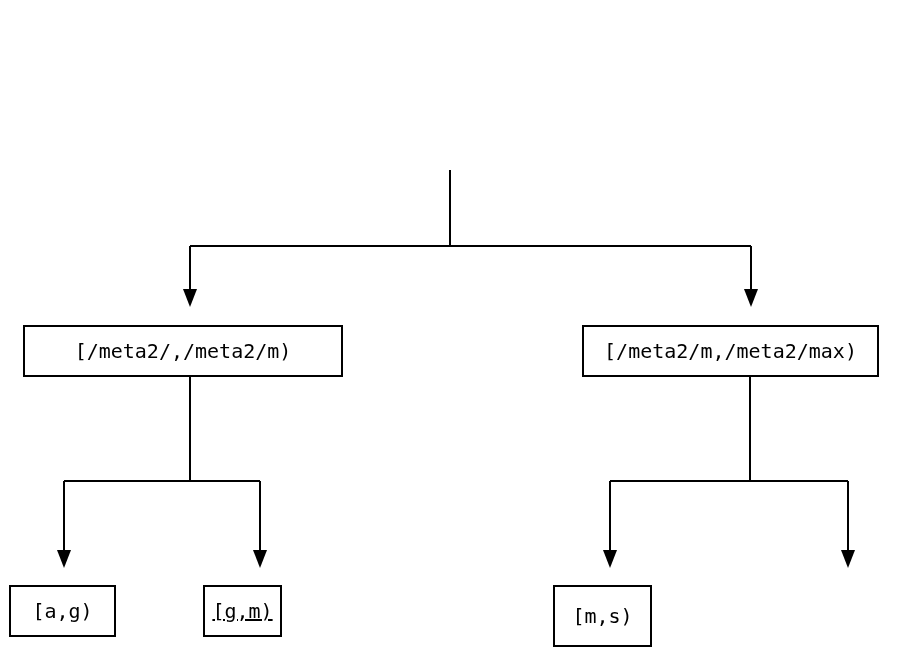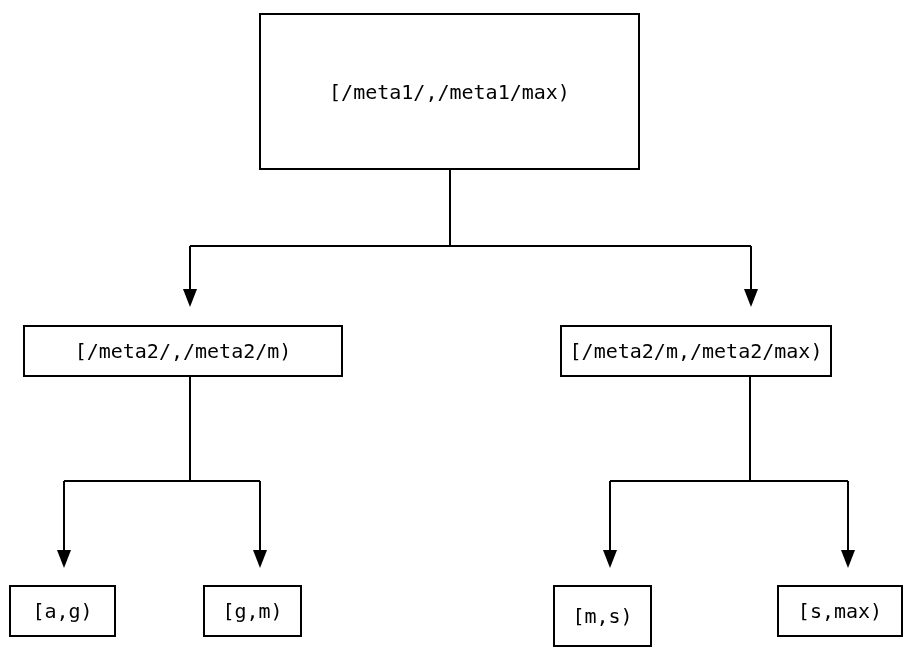--- a/index.html
+++ b/index.html
@@ -30,23 +30,23 @@
     align-items: center;
     justify-content: center;
     font-family: "DejaVu Sans Mono", "Liberation Mono", monospace;
     font-size: 20px;
     line-height: 1;
     color: #000000;
     white-space: nowrap;
   }
   #node-root  { left: 259px; top: 13px;  width: 381px; height: 157px; }
   #node-l2a   { left: 23px;  top: 325px; width: 320px; height: 52px; text-align: right; }
-  #node-l2b   { left: 560px; top: 325px; width: 272px; height: 52px; }
+  #node-l2b   { left: 582px; top: 325px; width: 297px; height: 52px; }
   #node-leaf1 { left: 9px;   top: 585px; width: 107px;  height: 52px; }
-  #node-leaf2 { left: 203px; top: 585px; width: 99px;  height: 52px; }
+  #node-leaf2 { left: 203px; top: 585px; width: 79px;  height: 52px; text-decoration: underline; }
   #node-leaf3 { left: 553px; top: 585px; width: 99px;  height: 62px; }
   #node-leaf4 { left: 777px; top: 585px; width: 126px; height: 52px; }
 </style>
 </head>
 <body>
 
 <div id="canvas">
 
   <svg id="edges" viewBox="0 0 912 652" xmlns="http://www.w3.org/2000/svg">
 
@@ -71,27 +71,25 @@
     <g stroke="#000000" stroke-width="2" fill="none">
       <path d="M750 377 V481"></path>
       <path d="M610 481 H848"></path>
       <path d="M610 481 V551"></path>
       <path d="M848 481 V551"></path>
     </g>
     <polygon fill="#000000" points="603,550 617,550 610,568"></polygon>
     <polygon fill="#000000" points="841,550 855,550 848,568"></polygon>
   </svg>
 
-  <div class="node" id="node-root">[/meta1/,/meta1/max)</div>
 
   <div class="node" id="node-l2a">[/meta2/,/meta2/m)</div>
 
   <div class="node" id="node-l2b">[/meta2/m,/meta2/max)</div>
 
   <div class="node" id="node-leaf1">[a,g)</div>
 
   <div class="node" id="node-leaf2">[g,m)</div>
 
   <div class="node" id="node-leaf3">[m,s)</div>
 
-  <div class="node" id="node-leaf4">[s,max)</div>
 
 </div>
 
 </body></html>

